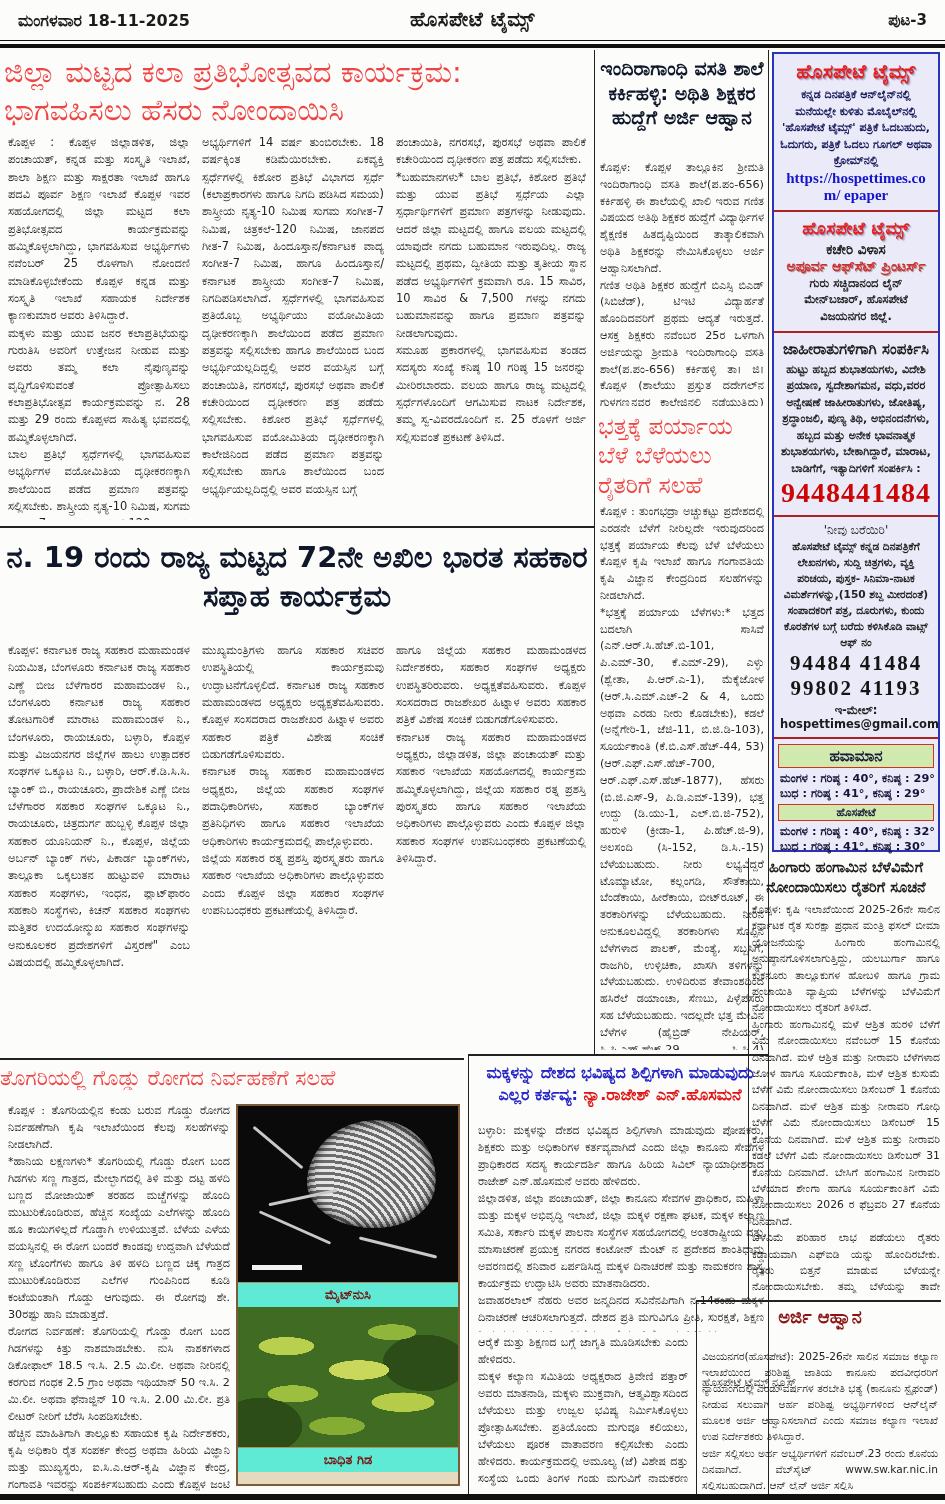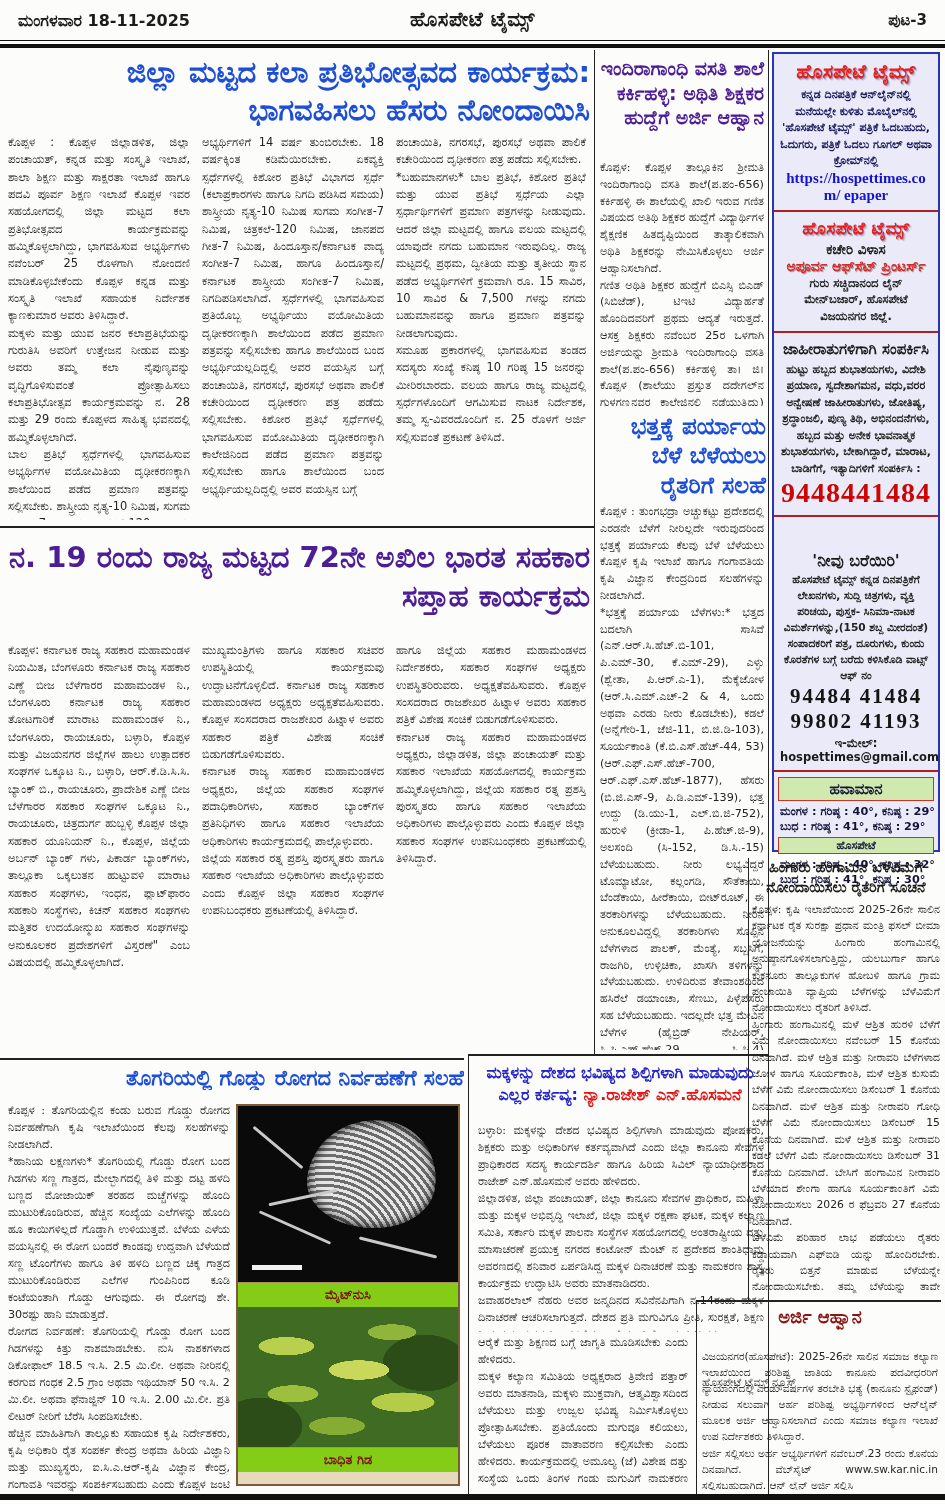--- a/index.html
+++ b/index.html
@@ -2,40 +2,40 @@
 <html><head>
 <meta charset="utf-8">
 <style>
   html,body{margin:0;padding:0;background:#888;}
   #page{position:relative;width:945px;height:1504px;background:#fcfcfa;margin:0 auto;
         font-family:"DejaVu Sans","Liberation Sans",sans-serif;color:#1b1b1b;overflow:hidden;}
   .abs{position:absolute;}
   .rule{background:#111;}
   .body-text{font-size:11.4px;line-height:1.52;text-align:justify;white-space:pre-line;
              overflow:hidden;color:#222;}
-  .headline-blue{color:#1d4ed8;font-weight:bold;text-align:right;}
-  .headline-red{color:#4c1d95;font-weight:bold;text-align:right;}
+  .headline-blue{color:#ef4444;font-weight:normal;text-align:left;}
+  .headline-red{color:#0f172a;font-weight:bold;text-align:center;}
   .vline{background:#222;width:1px;}
   .hline{background:#222;height:2px;}
   
   #sidebar{left:772px;top:52px;width:168px;height:800px;border:2px solid #2a34bb;
            background:#eaeaf8;box-sizing:border-box;display:flex;flex-direction:column;}
   .sb-sec{border-bottom:2px solid #a22;padding:6px 6px;text-align:center;}
   .hs-logo{color:#e81d1d;font-weight:bold;font-size:19px;letter-spacing:.5px;
            text-shadow:1px 1px 0 #9a9ab8,2px 2px 1px #c5c5da;transform:skewX(-4deg);}
   .sb-small{font-size:11px;line-height:1.5;color:#15155a;font-weight:bold;}
   .sb-url{font-family:"Liberation Serif",serif;font-weight:bold;color:#1414cc;font-size:15px;word-break:break-all;}
   .sb-phone-big{font-family:"Liberation Serif",serif;font-weight:bold;color:#cc0505;font-size:28px;letter-spacing:1px;}
   .sb-phone{font-family:"Liberation Serif",serif;font-weight:bold;color:#151515;font-size:21px;letter-spacing:2px;}
   .weather-bar{background:#cfe9ae;border:1px solid #c32;color:#17173a;font-weight:bold;
                text-align:center;margin:3px 2px;}
   .weather-row{font-size:11.3px;font-weight:bold;color:#14143a;text-align:left;padding:1px 4px;white-space:nowrap;}
   
   .img-frame{border:2px solid #7d5a38;background:#e7d9bd;box-sizing:border-box;}
-  .caption{background:#84cc16;color:#7a1212;font-weight:bold;text-align:center;
+  .caption{background:#5eead4;color:#7a1212;font-weight:bold;text-align:center;
            font-size:13px;padding:4px 0;border-top:1px solid #b09060;}
   .mite{position:relative;background:#0a0a0a;overflow:hidden;}
   .mite-body{position:absolute;left:70px;top:14px;width:128px;height:108px;
      border-radius:55% 45% 52% 48% / 62% 55% 45% 40%;
      background:repeating-radial-gradient(circle at 20% 130%,#e6e6e6 0 3px,#6d6d6d 3px 6px);
      transform:rotate(6deg);box-shadow:0 0 12px #000 inset;}
   .mite-leg{position:absolute;background:#c9c9c9;height:3px;border-radius:2px;}
   .scalebar{position:absolute;left:14px;bottom:12px;width:50px;height:5px;background:#f2f2f2;}
   .plant{background-color:#3f6b22;
     background-image:
@@ -125,21 +125,21 @@
       <div style="font-size:13.5px;font-weight:bold;margin-top:3px;">ಕಚೇರಿ ವಿಳಾಸ</div>
       <div style="font-size:14px;font-weight:bold;color:#d42a2a;text-shadow:1px 1px 0 #aaa;">ಅಪೂರ್ವ ಆಫ್‌ಸೆಟ್ ಪ್ರಿಂಟರ್ಸ್</div>
       <div style="font-size:11.5px;font-weight:bold;line-height:1.45;">ಗುರು ಸಚ್ಚಿದಾನಂದ ಲೈನ್ ಮೇನ್‌ಬಜಾರ್, ಹೊಸಪೇಟೆ ವಿಜಯನಗರ ಜಿಲ್ಲೆ.</div>
     </div>
     <div class="sb-sec">
       <div style="font-size:15px;font-weight:bold;line-height:1.35;">ಜಾಹೀರಾತುಗಳಿಗಾಗಿ ಸಂಪರ್ಕಿಸಿ</div>
       <div class="sb-small" style="font-weight:bold;color:#222;margin-top:3px;">ಹುಟ್ಟು ಹಬ್ಬದ ಶುಭಾಶಯಗಳು, ವಿದೇಶಿ ಪ್ರಯಾಣ, ಸ್ವದೇಶಾಗಮನ, ವಧು,ವರರ ಅನ್ವೇಷಣೆ ಜಾಹೀರಾತುಗಳು, ಜೋತಿಷ್ಯ, ಶ್ರದ್ಧಾಂಜಲಿ, ಪುಣ್ಯ ತಿಥಿ, ಅಭಿನಂದನೆಗಳು, ಹಬ್ಬದ ಮತ್ತು ಅನೇಕ ಭಾವನಾತ್ಮಕ ಶುಭಾಶಯಗಳು, ಬೇಕಾಗಿದ್ದಾರೆ, ಮಾರಾಟ, ಬಾಡಿಗೆಗೆ, ಇತ್ಯಾದಿಗಳಿಗೆ ಸಂಪರ್ಕಿಸಿ :</div>
       <div class="sb-phone-big">9448441484</div>
     </div>
     <div class="sb-sec">
-      <div style="font-size:16px;font-weight:bold;margin-top:28px;">'ನೀವು ಬರೆಯಿರಿ'</div>
+      <div style="font-size:12px;font-weight:normal;">'ನೀವು ಬರೆಯಿರಿ'</div>
       <div class="sb-small" style="color:#222;margin-top:2px;font-size:10.6px;">ಹೊಸಪೇಟೆ ಟೈಮ್ಸ್ ಕನ್ನಡ ದಿನಪತ್ರಿಕೆಗೆ ಲೇಖನಗಳು, ಸುದ್ದಿ ಚಿತ್ರಗಳು, ವ್ಯಕ್ತಿ ಪರಿಚಯ, ಪುಸ್ತಕ- ಸಿನಿಮಾ-ನಾಟಕ ವಿಮರ್ಶೆಗಳನ್ನು,(150 ಶಬ್ದ ಮೀರದಂತೆ) ಸಂಪಾದಕರಿಗೆ ಪತ್ರ, ದೂರುಗಳು, ಕುಂದು ಕೊರತೆಗಳ ಬಗ್ಗೆ ಬರೆದು ಕಳಿಸಿಕೊಡಿ ವಾಟ್ಸ್ ಆಫ್ ನಂ</div>
       <div class="sb-phone">94484 41484</div>
       <div class="sb-phone">99802 41193</div>
       <div style="font-size:11.5px;font-weight:bold;margin-top:2px;">
         <span>ಇ-ಮೇಲ್:</span>
         <span>hospettimes@gmail.com</span>
       </div>
     </div>
     <div style="padding:2px 2px 4px;">
       <div class="weather-bar" style="font-size:15px;padding:2px 0;">ಹವಾಮಾನ</div>

